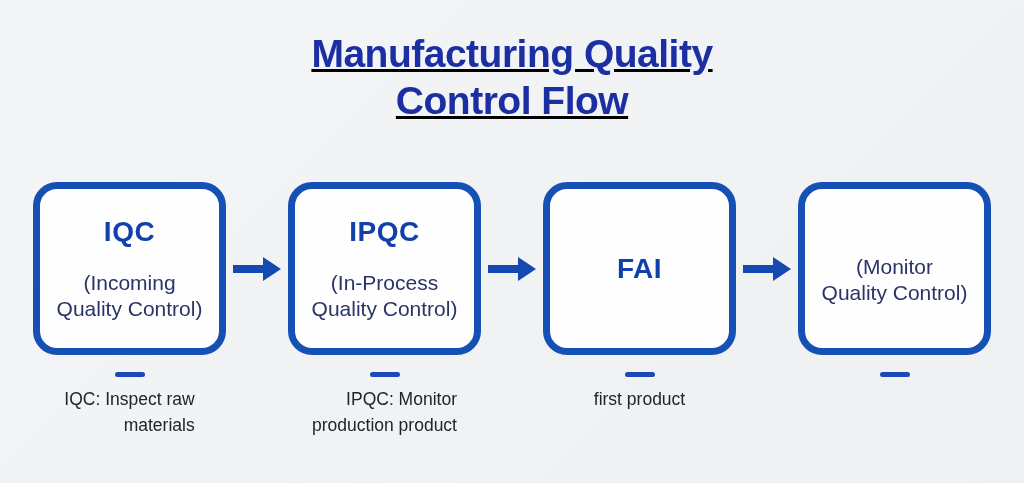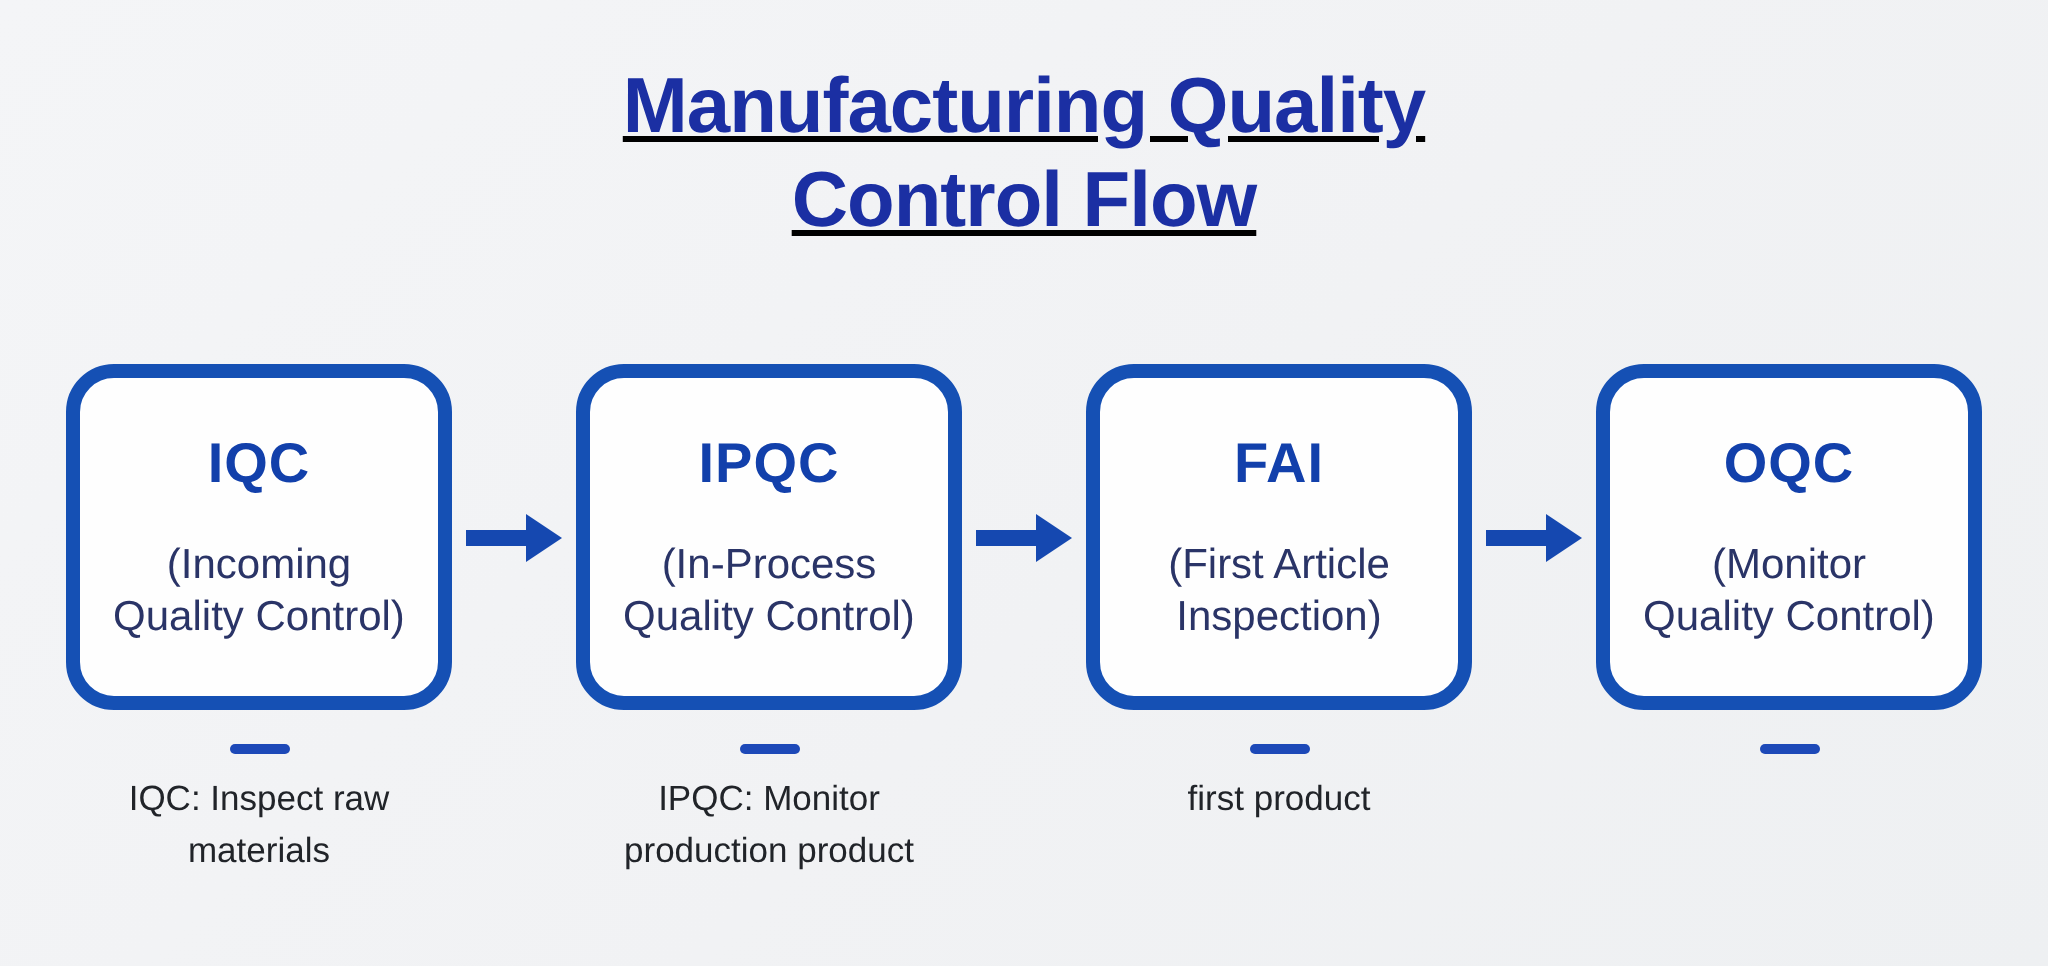--- a/index.html
+++ b/index.html
@@ -87,21 +87,21 @@
     width: 30px;
     height: 5px;
     border-radius: 3px;
     background: var(--dash-blue);
   }
 
   .caption {
     margin-top: 9px;
     font-size: 17.5px;
     line-height: 26px;
-    text-align: center;
+    text-align: right;
     color: var(--caption-text);
   }
   .caption span { display: block; }
 
   .arrow-cell {
     width: 62px;
     height: 173px;
     display: flex;
     align-items: center;
     justify-content: center;
@@ -160,40 +160,35 @@
 
     <div class="arrow-cell">
       <svg width="52" height="30" viewBox="0 0 52 30" aria-hidden="true">
         <path d="M2 11 H32 V3 L50 15 L32 27 V19 H2 Z"></path>
       </svg>
     </div>
 
     <div class="stage">
       <div class="box">
         <div class="acronym">FAI</div>
-        <div class="fullname">
-          <span>(First Article</span>
-          <span>Inspection)</span>
-        </div>
       </div>
       <div class="dash"></div>
       <div class="caption">
         <span>first product</span>
       </div>
     </div>
 
     <div class="arrow-cell">
       <svg width="52" height="30" viewBox="0 0 52 30" aria-hidden="true">
         <path d="M2 11 H32 V3 L50 15 L32 27 V19 H2 Z"></path>
       </svg>
     </div>
 
     <div class="stage">
       <div class="box">
-        <div class="acronym">OQC</div>
         <div class="fullname">
           <span>(Monitor</span>
           <span>Quality Control)</span>
         </div>
       </div>
       <div class="dash"></div>
     </div>
 
   </div>
 </div>

